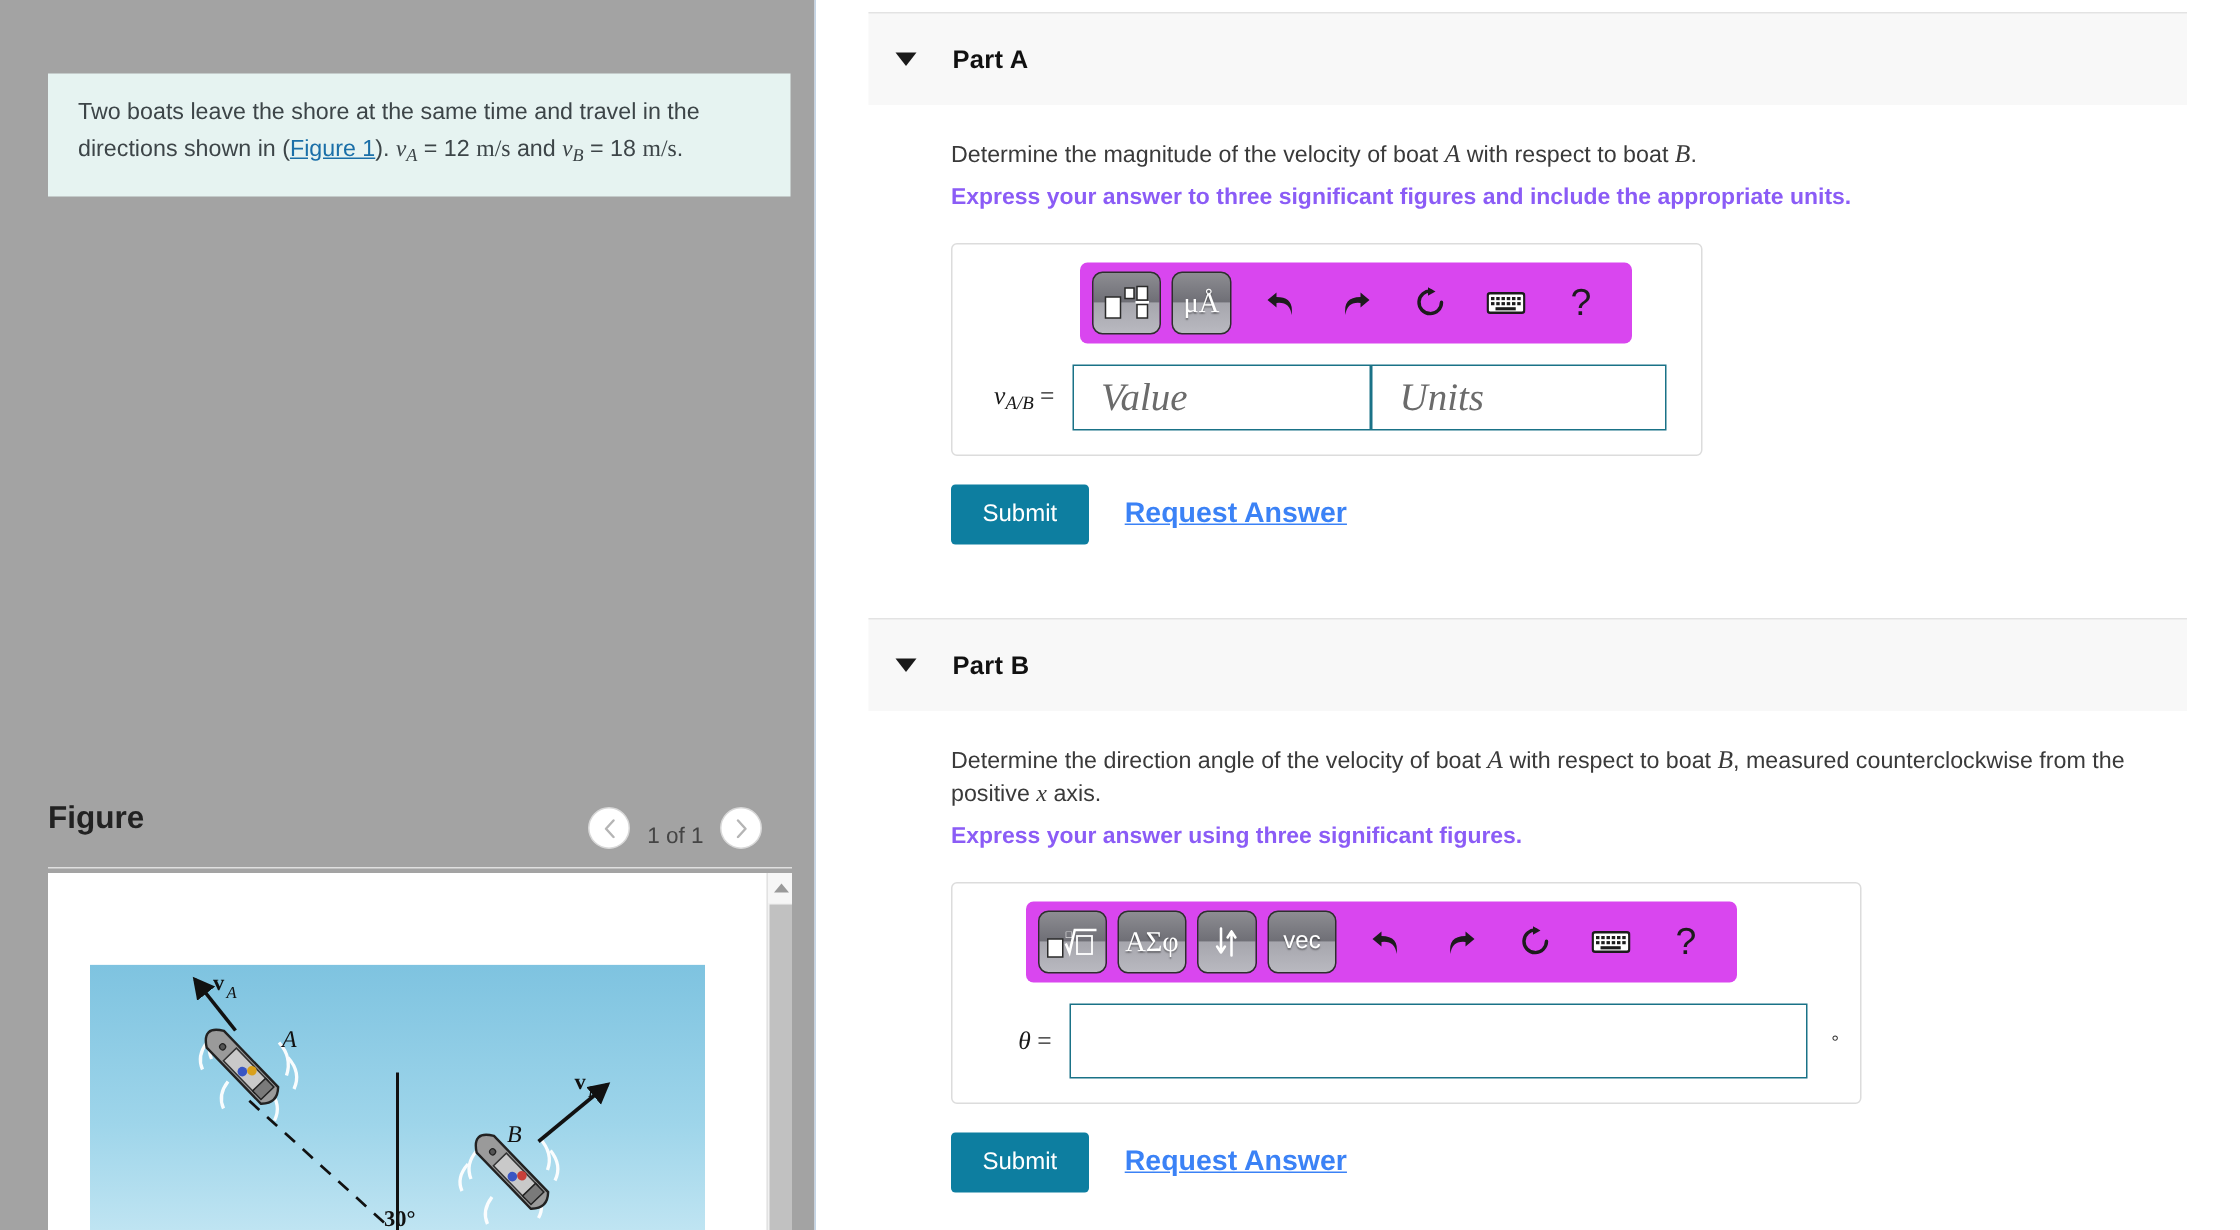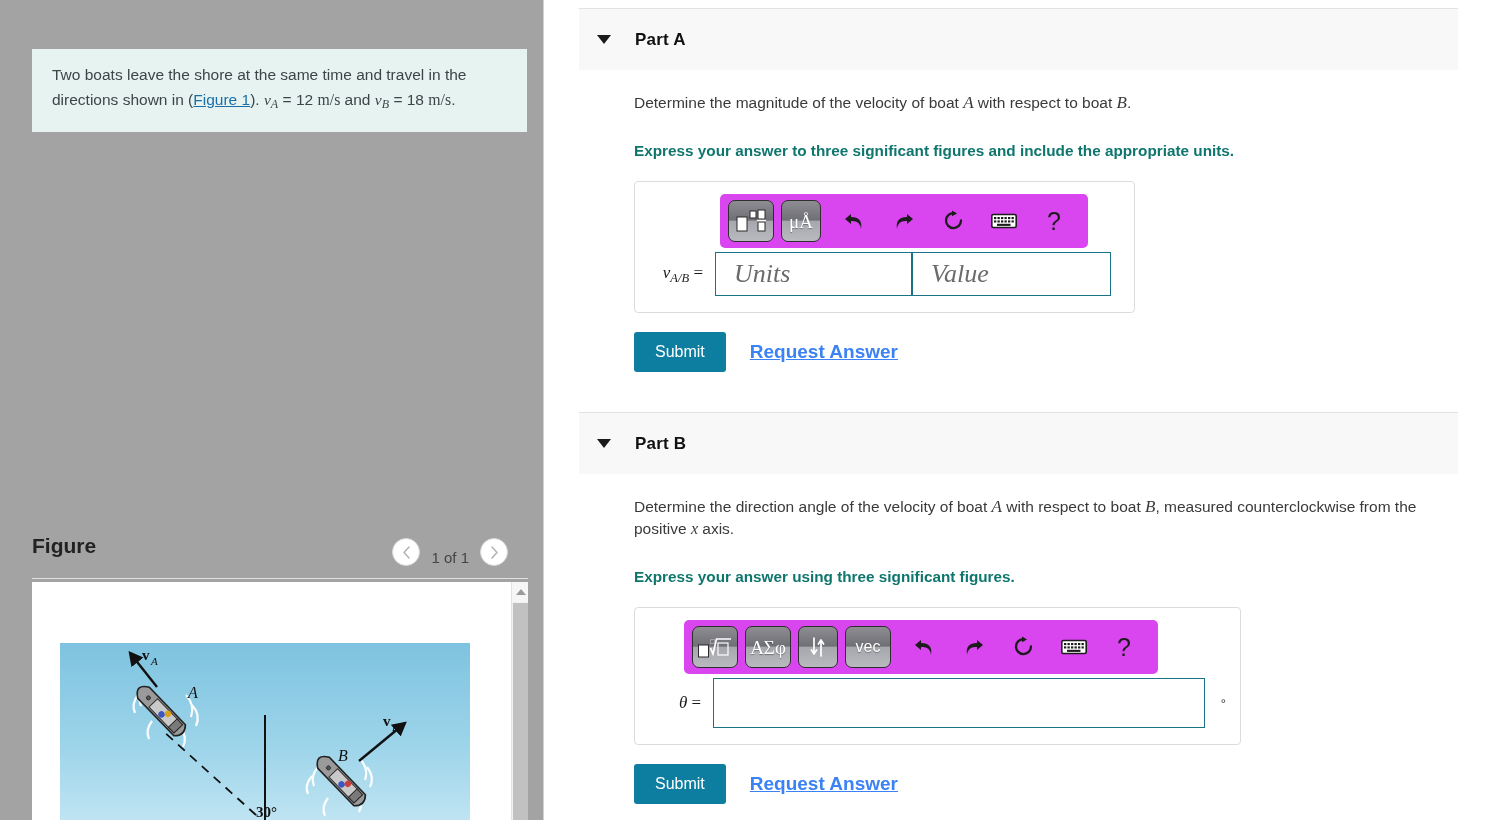--- a/index.html
+++ b/index.html
@@ -129,22 +129,22 @@
     margin-left: 24px;
     font-size: 17px; font-weight: bold; color: #111;
     letter-spacing: .2px;
   }
   .part-body { padding-left: 90px; padding-top: 22px; }
   .qtext {
     font-size: 15.5px; color: #3a3a3a; line-height: 22px;
     max-width: 828px;
   }
   .instr {
-    margin-top: 28px;
-    font-size: 15.3px; font-weight: bold; color: #0f766e;
+    margin-top: 8px;
+    font-size: 15.3px; font-weight: bold; color: #8b5cf6;
   }
 
   
   .answer-box {
     margin-top: 21px;
     border: 1px solid #dcdcdc; border-radius: 4px;
     background: #fff;
     padding: 12px 14px 16px 14px;
     display: inline-block;
   }
@@ -188,21 +188,21 @@
 
   .icon-btn {
     width: 40px; height: 40px;
     display: flex; align-items: center; justify-content: center;
     cursor: pointer; color: #1c1c1c;
     margin-left: 6px;
   }
   .qmark { font-size: 25px; color: #1c1c1c; line-height: 1; }
 
   .answer-row {
-    margin-top: 4px;
+    margin-top: 14px;
     display: flex; align-items: center;
   }
   .var-label {
     font-family: "Liberation Serif", serif;
     font-size: 17px; color: #1a1a1a;
     width: 66px; text-align: right; padding-right: 12px;
     white-space: nowrap;
   }
   .var-label .sub { font-size: 0.74em; vertical-align: -0.3em; }
   .field {
@@ -426,25 +426,25 @@
             <div class="icon-btn">
               <span class="qmark">?</span>
             </div>
           </div>
 
           <div class="answer-row">
             <div class="var-label">
               <span class="mvar">v</span><span class="sub mvar">A/B</span>
               <span>=</span>
             </div>
+            <div class="field value">
+              <span class="ph">Value</span>
+            </div>
             <div class="field units">
               <span class="ph">Units</span>
-            </div>
-            <div class="field value">
-              <span class="ph">Value</span>
             </div>
           </div>
         </div>
 
         <div class="action-row">
           <button class="submit-btn">Submit</button>
           <a class="req-link">Request Answer</a>
         </div>
       </div>
     </div>

